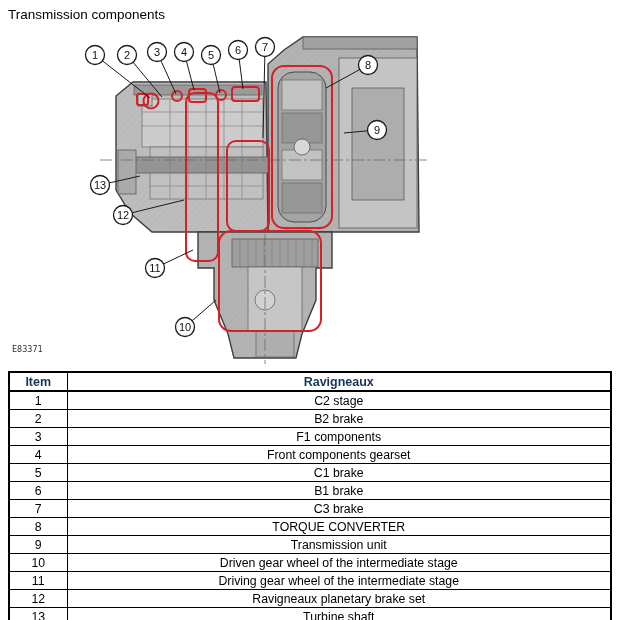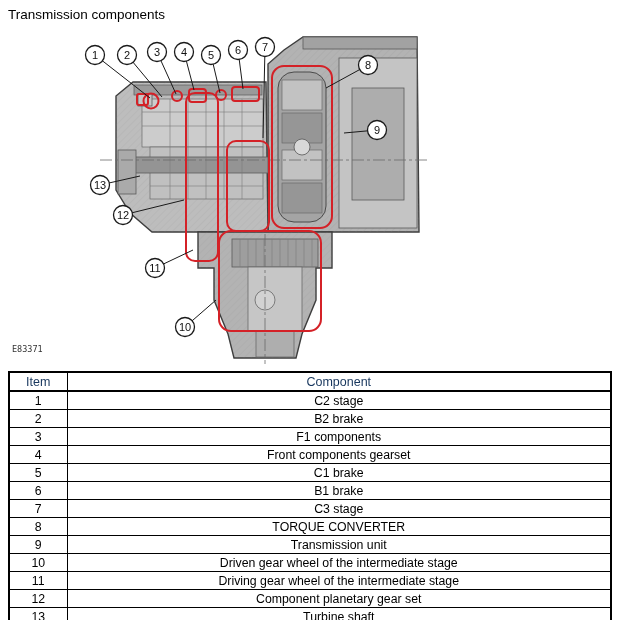--- a/index.html
+++ b/index.html
@@ -20,21 +20,21 @@
   .centerline { stroke:#6a6a6a; stroke-width:0.8; stroke-dasharray:12 3 3 3; }
   .components-table {
     position:absolute; left:8px; top:371px; width:604px;
     border-collapse:collapse; border:2px solid #000; table-layout:fixed;
   }
   .components-table th, .components-table td {
     border:1px solid #000; text-align:center; font-size:12.3px;
     padding:1.5px 4px; color:#000; overflow:hidden; white-space:nowrap;
   }
   .components-table th {
-    color:#17365d; font-weight:normal; font-size:12.5px; border-bottom:2.5px solid #000;
+    color:#17365d; font-weight:bold; font-size:12.5px; border-bottom:2.5px solid #000;
   }
   .col-item { width:58px; }
 </style>
 </head>
 <body>
 
 <div class="page">
 
   <div class="title">Transmission components</div>
 
@@ -151,21 +151,21 @@
   </div>
 
   <table class="components-table">
     <colgroup>
         <col class="col-item">
         <col>
       </colgroup>
     <thead>
       <tr>
         <th>Item</th>
-        <th>Component</th>
+        <th>Ravigneaux</th>
       </tr>
     </thead>
     <tbody id="table-body">
         <tr>
           <td>1</td>
           <td>C2 stage</td>
         </tr>
         <tr>
           <td>2</td>
           <td>B2 brake</td>
@@ -181,41 +181,41 @@
         <tr>
           <td>5</td>
           <td>C1 brake</td>
         </tr>
         <tr>
           <td>6</td>
           <td>B1 brake</td>
         </tr>
         <tr>
           <td>7</td>
-          <td>C3 stage</td>
+          <td>C3 brake</td>
         </tr>
         <tr>
           <td>8</td>
           <td>TORQUE CONVERTER</td>
         </tr>
         <tr>
           <td>9</td>
           <td>Transmission unit</td>
         </tr>
         <tr>
           <td>10</td>
           <td>Driven gear wheel of the intermediate stage</td>
         </tr>
         <tr>
           <td>11</td>
           <td>Driving gear wheel of the intermediate stage</td>
         </tr>
         <tr>
           <td>12</td>
-          <td>Component planetary gear set</td>
+          <td>Ravigneaux planetary brake set</td>
         </tr>
         <tr>
           <td>13</td>
           <td>Turbine shaft</td>
         </tr>
       </tbody>
   </table>
 
 </div>
 

